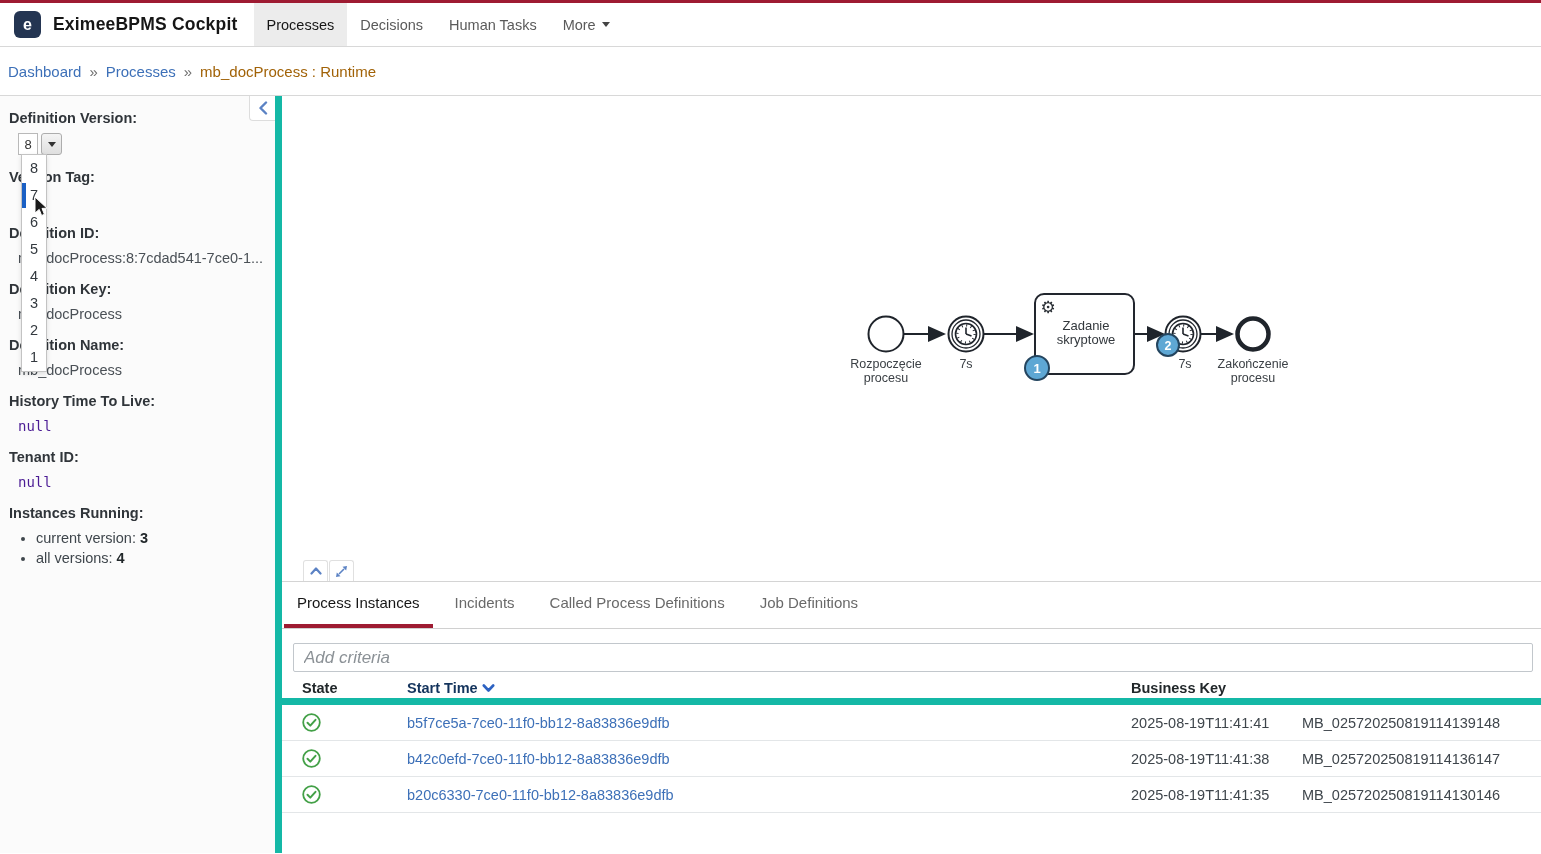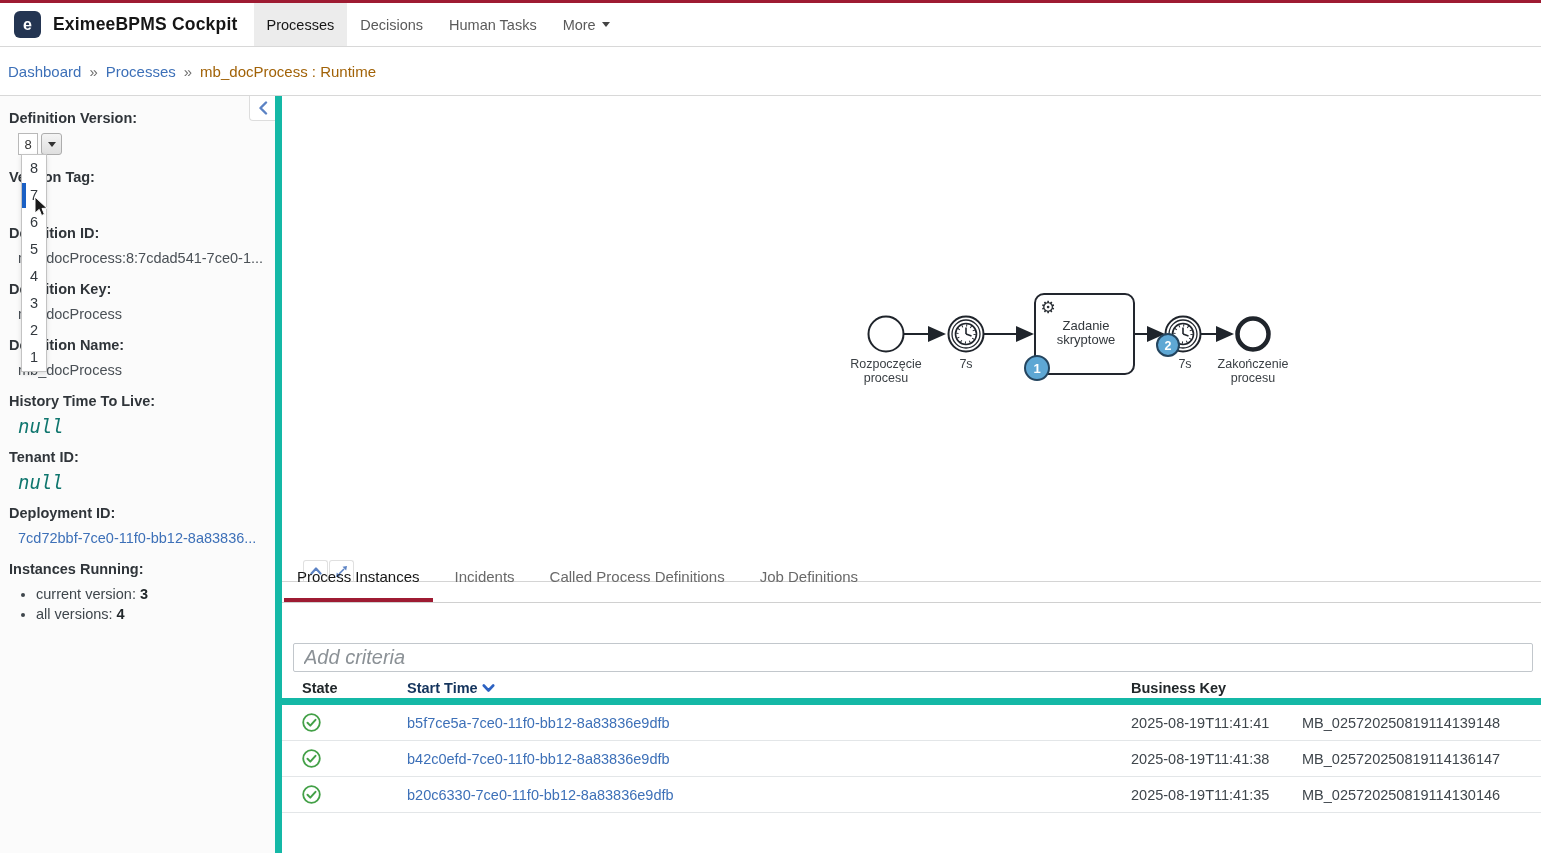--- a/index.html
+++ b/index.html
@@ -27,21 +27,21 @@
 
   
   .bodywrap { display:flex; height:757px; }
   .sidebar { position:relative; width:282px; min-width:282px; background:#fbfbfb; border-right:7px solid #14b8a6; padding:13px 8px 0 9px; font-size:14.5px; }
   .main { position:relative; width:1259px; background:#fff; }
 
   
   .slabel { font-weight:700; color:#30353a; line-height:18px; }
   .sval { color:#4a5056; line-height:18px; padding-left:9px; margin-top:7px; }
   .sgroup { margin-bottom:13px; }
-  .mono { font-family:"DejaVu Sans Mono","Liberation Mono",monospace; font-size:19px; color:#0f766e;font-style:italic; }
+  .mono { font-family:"DejaVu Sans Mono","Liberation Mono",monospace; font-size:14px; color:#4c1d95; }
   .sval a, a.slink { color:#3d70b8; text-decoration:none; cursor:pointer; }
   .verwidget { display:flex; margin:6px 0 13px 9px; height:22px; }
   .verinput { width:20px; height:22px; border:1px solid #b9b9b9; background:#fff; text-align:center; font-size:13px;
               font-family:"Liberation Sans",sans-serif; color:#333; padding:0; }
   .verbtn { width:21px; height:22px; margin-left:3px; border:1px solid #adadad; border-radius:3px;
             background:linear-gradient(#f4f4f4,#dfdfdf); display:flex; align-items:center; justify-content:center; cursor:pointer; }
   .verbtn .caret-down { margin-left:0; border-top-color:#333; }
   .emptyline { height:18px; margin-top:7px; }
   ul.instances { margin:6px 0 0 0; padding-left:27px; color:#3f464c; }
   ul.instances li { line-height:20px; }
@@ -58,28 +58,28 @@
                   border-left:1px solid #ddd; border-bottom:1px solid #ddd; border-radius:0 0 0 4px;
                   display:flex; align-items:center; justify-content:center; cursor:pointer; z-index:4; }
 
   
   .diagram { position:absolute; left:0; top:0; width:1259px; height:486px; border-bottom:1px solid #d4d4d4; background:#fff; }
   .dg-controls { position:absolute; left:21px; bottom:0; display:flex; }
   .dg-btn { width:25px; height:21px; background:#fff; border:1px solid #e0e0e0; border-bottom:none;
             border-radius:3px 3px 0 0; margin-right:1px; display:flex; align-items:center; justify-content:center; cursor:pointer; padding:0; }
 
   
-  .dtabs { position:absolute; left:0; top:461px; width:1259px; height:46px; border-bottom:1px solid #d0d0d0; display:flex; align-items:flex-end; padding-left:2px; }
+  .dtabs { position:absolute; left:0; top:487px; width:1259px; height:46px; border-bottom:1px solid #d0d0d0; display:flex; align-items:flex-end; padding-left:2px; }
   .dtab { padding:0 13px 13px 13px; font-size:15px; color:#696969; cursor:pointer; border-bottom:4px solid transparent; margin-right:9px; }
   .dtab.active { color:#161616; border-bottom-color:#9e1b32; font-weight:400; }
 
   
   .filter-row { position:absolute; left:11px; top:547px; width:1240px; }
   .filter-row input { width:100%; height:29px; border:1px solid #c2c7cc; border-radius:2px; padding:0 10px;
-                      font-size:20px; font-family:"Liberation Sans",sans-serif; color:#333; }
+                      font-size:17px; font-family:"Liberation Sans",sans-serif; color:#333; }
   .filter-row input::placeholder { font-style:italic; color:#8b9196; }
 
   .ptable { position:absolute; left:0; top:582px; width:1259px; font-size:14.5px; }
   .trow { display:grid; grid-template-columns:105px 724px 171px auto; padding-left:20px; align-items:center; }
   .thead { height:27px; border-bottom:7px solid #14b8a6; font-weight:700; color:#21272a; }
   .tbodyrow { height:36px; border-bottom:1px solid #e3e6e8; color:#3f464c; }
   .tbodyrow a { color:#3d70b8; text-decoration:none; cursor:pointer; }
   .sortwrap { display:inline-flex; align-items:center; color:#13335c; }
   .state-cell { display:flex; align-items:center; }
 </style>
@@ -147,24 +147,20 @@
       <div class="sgroup">
         <div class="slabel">History Time To Live:</div>
         <div class="sval mono">null</div>
       </div>
 
       <div class="sgroup">
         <div class="slabel">Tenant ID:</div>
         <div class="sval mono">null</div>
       </div>
 
-      <div class="sgroup">
-        <div class="slabel">Deployment ID:</div>
-        <div class="sval"><a class="slink">7cd72bbf-7ce0-11f0-bb12-8a83836...</a></div>
-      </div>
 
       <div class="sgroup">
         <div class="slabel">Instances Running:</div>
         <ul class="instances">
           <li><span>current version: </span><b>3</b></li>
           <li><span>all versions: </span><b>4</b></li>
         </ul>
       </div>
 
       <div class="verlist">

